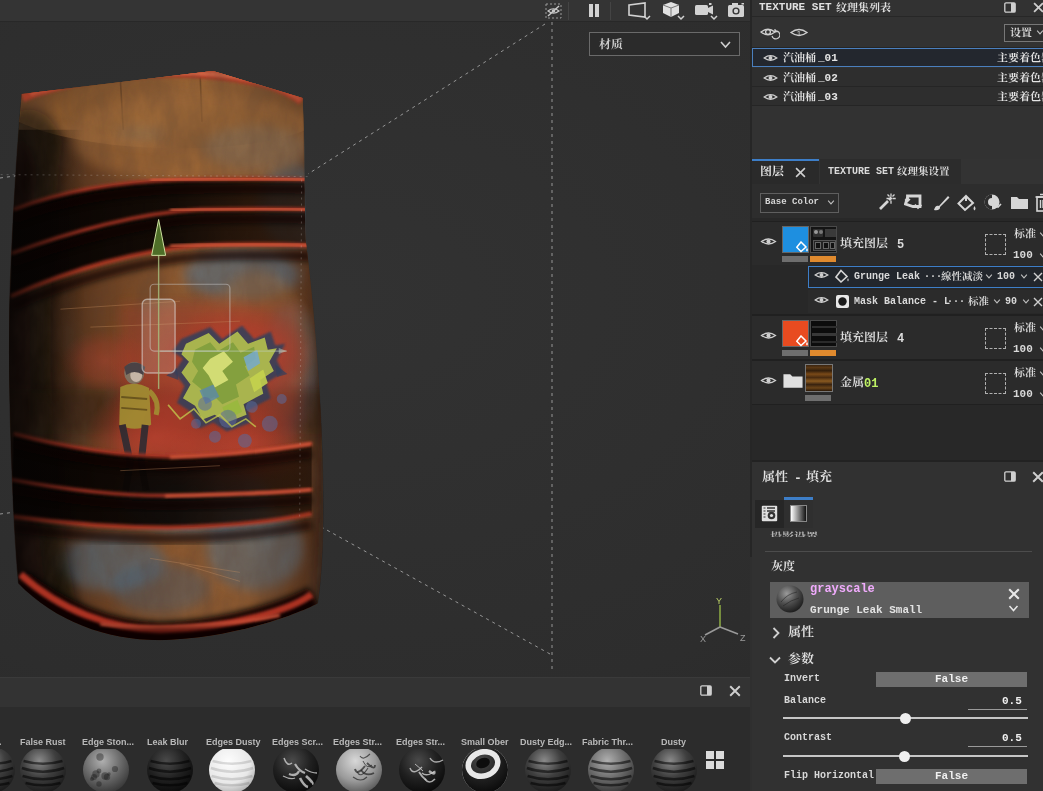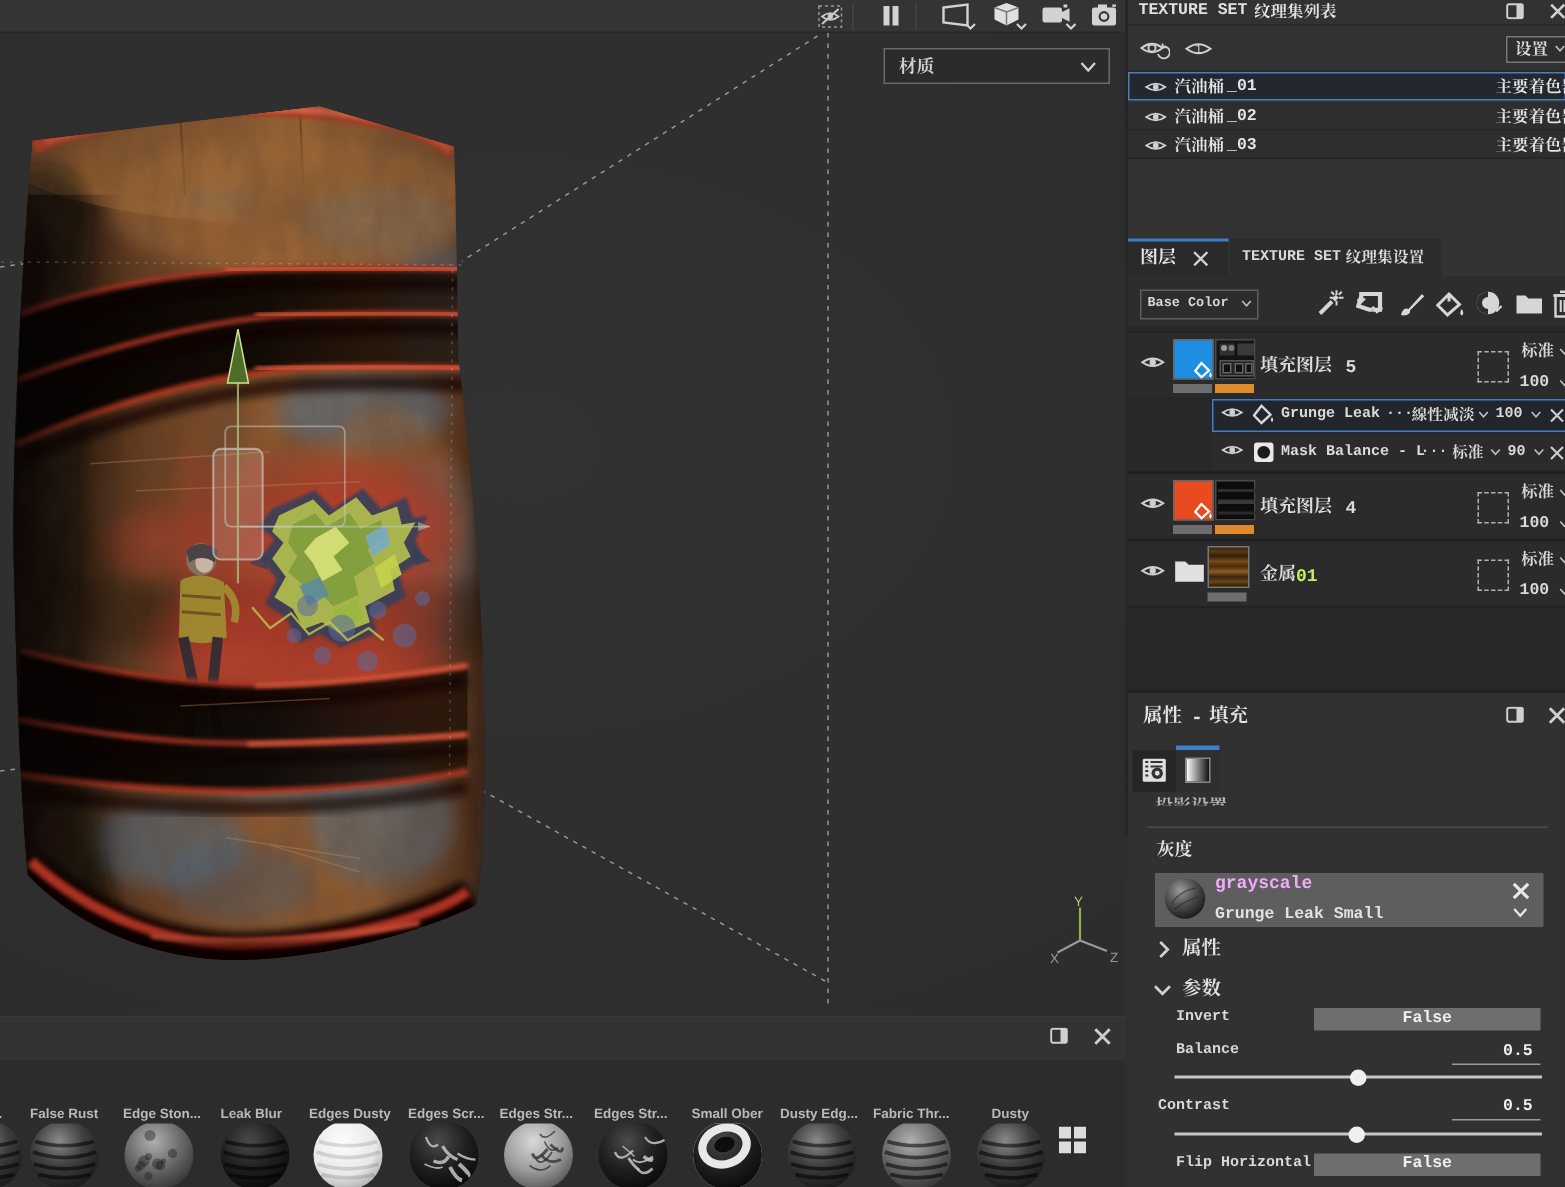--- a/index.html
+++ b/index.html
@@ -641,21 +641,21 @@
           <path transform="translate(13.0,11.18) scale(0.0130,-0.0130)" d="M531 778 408 819C396 762 380 699 368 660L383 652C418 679 460 720 494 758C514 758 527 766 531 778ZM79 812 69 806C91 772 115 717 117 670C196 601 292 755 79 812ZM475 704 424 636H341V811C365 815 373 824 375 836L234 850V636H36L44 607H193C158 525 100 445 26 388L36 374C112 408 180 451 234 503V395L214 402C205 378 188 339 168 297H38L47 268H154C132 224 108 180 89 150L80 136C138 125 210 101 274 71C215 10 137 -38 36 -73L42 -87C167 -63 265 -22 339 35C366 19 389 1 406 -17C474 -40 525 50 417 109C452 152 479 200 500 253C522 255 532 258 539 268L442 352L384 297H279L302 341C332 338 341 347 345 357L246 391H254C293 391 341 411 341 420V565C374 527 408 478 421 434C518 373 592 553 341 591V607H540C554 607 564 612 566 623C532 657 475 704 475 704ZM387 268C373 222 354 179 329 140C294 148 251 154 199 156C221 191 243 231 263 268ZM772 811 610 847C597 666 555 472 502 340L515 332C547 366 576 404 602 446C617 351 639 263 670 185C610 83 521 -5 389 -77L396 -88C535 -43 637 20 712 97C753 23 807 -40 877 -89C892 -36 925 -6 980 6L983 16C898 56 829 109 774 173C853 290 888 432 904 593H959C973 593 984 598 987 609C944 647 875 703 875 703L813 621H685C704 673 720 729 734 788C756 789 768 798 772 811ZM675 593H777C770 474 750 363 709 264C671 328 643 400 622 480C642 515 659 553 675 593Z"></path>
         </svg></span>
       <span class="abs lat" style="left:32px;top:673px;font-size:10px;color:#d8d8d8;font-weight:bold;letter-spacing:0px;white-space:nowrap">Invert</span>
       <div class="abs" style="left:124px;top:672px;width:151px;height:15px;background:#6e6e6e"></div>
       <span class="abs lat" style="left:183px;top:673px;font-size:11px;color:#f0f0f0;font-weight:bold;letter-spacing:0px;white-space:nowrap">False</span>
       <span class="abs lat" style="left:32px;top:695px;font-size:10px;color:#d8d8d8;font-weight:bold;letter-spacing:0px;white-space:nowrap">Balance</span>
       <span class="abs lat" style="left:250px;top:695px;font-size:11px;color:#f0f0f0;font-weight:bold;letter-spacing:0px;white-space:nowrap">0.5</span>
       <div class="abs" style="left:216px;top:709px;width:59px;height:1px;background:#9a9a9a"></div>
       <div class="abs" style="left:31px;top:717px;width:245px;height:2px;background:#c6c6c6"></div>
       <div class="abs" style="left:148px;top:713px;width:11px;height:11px;border-radius:50%;background:#efefef"></div>
-      <span class="abs lat" style="left:20px;top:732px;font-size:10px;color:#d8d8d8;font-weight:bold;letter-spacing:0px;white-space:nowrap">Contrast</span>
+      <span class="abs lat" style="left:32px;top:732px;font-size:10px;color:#d8d8d8;font-weight:bold;letter-spacing:0px;white-space:nowrap">Contrast</span>
       <span class="abs lat" style="left:250px;top:732px;font-size:11px;color:#f0f0f0;font-weight:bold;letter-spacing:0px;white-space:nowrap">0.5</span>
       <div class="abs" style="left:216px;top:746px;width:59px;height:1px;background:#9a9a9a"></div>
       <div class="abs" style="left:31px;top:755px;width:245px;height:2px;background:#c6c6c6"></div>
       <div class="abs" style="left:147px;top:751px;width:11px;height:11px;border-radius:50%;background:#efefef"></div>
       <span class="abs lat" style="left:32px;top:770px;font-size:10px;color:#d8d8d8;font-weight:bold;letter-spacing:0px;white-space:nowrap">Flip Horizontal</span>
       <div class="abs" style="left:124px;top:769px;width:151px;height:15px;background:#6e6e6e"></div>
       <span class="abs lat" style="left:183px;top:770px;font-size:11px;color:#f0f0f0;font-weight:bold;letter-spacing:0px;white-space:nowrap">False</span>
     </div>
     <div id="shelf" class="abs">
       <div id="shelfhead"></div>

